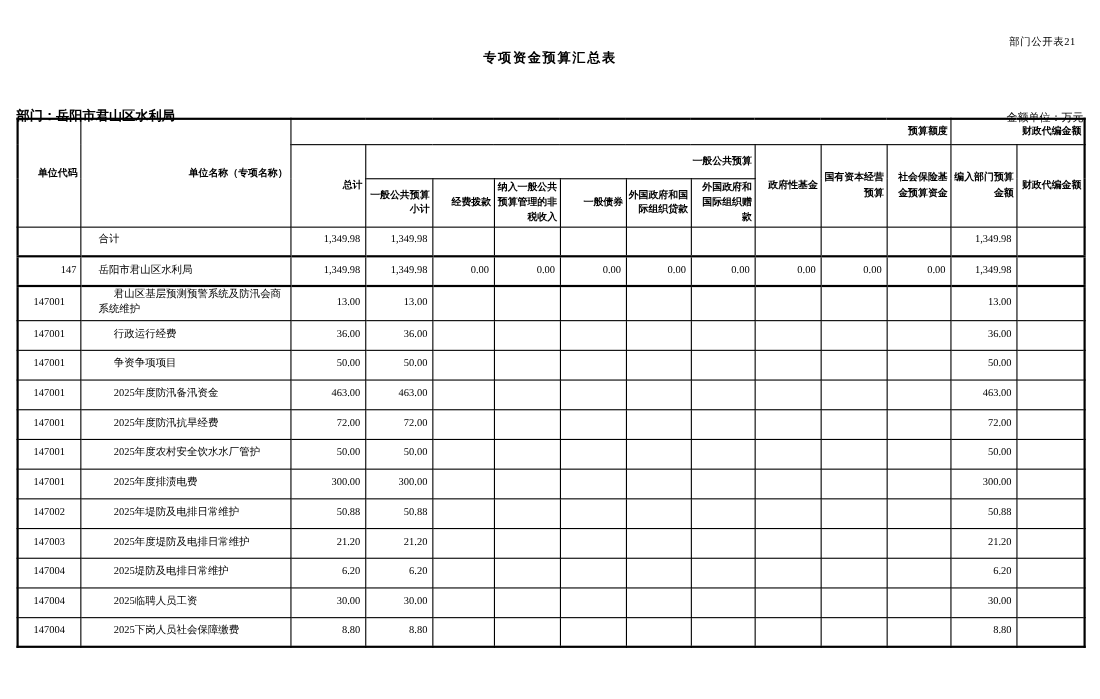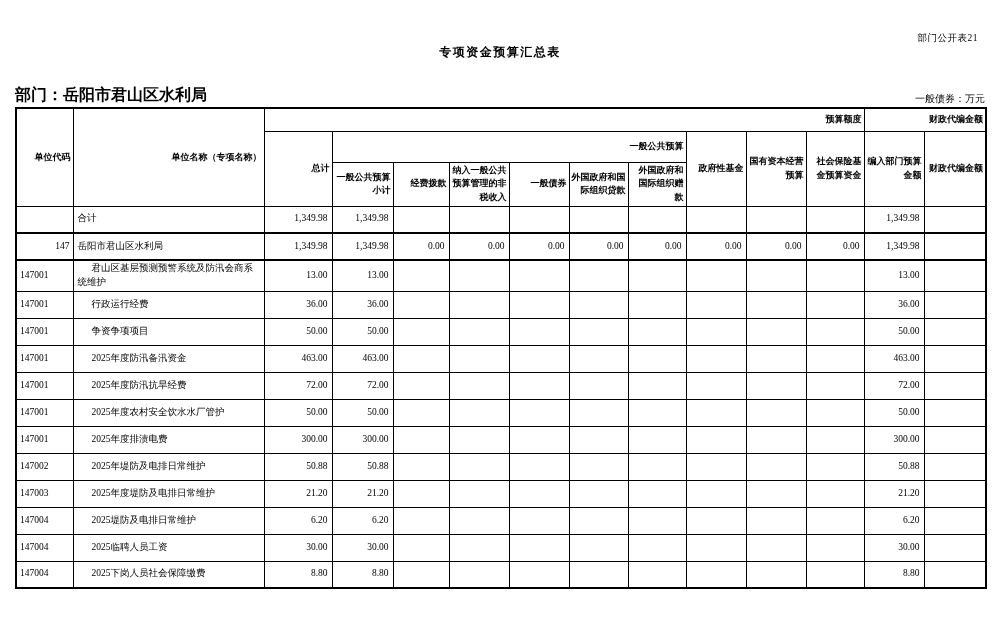--- a/index.html
+++ b/index.html
@@ -16,54 +16,54 @@
   }
   .page-title {
     position: absolute; top: 44px; left: 0; width: 100%;
     text-align: center; font-size: 12px; font-weight: bold;
     letter-spacing: 1.5px;
   }
   .meta-row {
     position: absolute; top: 85px; left: 15px; width: 970px;
     display: flex; justify-content: space-between; align-items: flex-end;
   }
-  .dept-label { font-size: 16px; font-weight: bold; }
+  .dept-label { font-size: 12px; font-weight: bold; margin-top: 12px; }
   .unit-label { font-size: 10px; }
   table.budget {
     position: absolute; top: 107px; left: 15px; width: 970px;
     border-collapse: collapse; table-layout: fixed;
     border: 2px solid #000;
   }
   th, td { border: 1px solid #000; overflow: hidden; }
   thead th {
     font-size: 9px; font-weight: bold; text-align: right;
     vertical-align: middle; line-height: 1.45; padding: 1px 2px;
   }
   tr.h1 { height: 23px; }
   tr.h2 { height: 31px; }
   tr.h3 { height: 44px; }
   tbody td {
     font-size: 9.5px; height: 27px; vertical-align: middle;
     padding: 1px 3px; line-height: 1.45;
   }
-  td.code { }
+  td.code { text-align: center; }
   td.code.left { text-align: right; padding-left: 2px; }
-  td.name { text-align: left; padding-left: 4px; padding-right: 4px; word-break: break-all; }
+  td.name { text-align: left; padding-left: 16px; padding-right: 4px; word-break: break-all; }
   td.name.indent { text-indent: 14px; }
   td.num { text-align: right; padding-right: 4px; font-variant-numeric: tabular-nums; }
   tbody tr.sep td { border-bottom-width: 2px; }
 </style>
 </head>
 <body>
 
 <div class="corner-label">部门公开表21</div>
 <div class="page-title">专项资金预算汇总表</div>
 <div class="meta-row">
   <span class="dept-label">部门：岳阳市君山区水利局</span>
-  <span class="unit-label">一般债券：万元</span>
+  <span class="unit-label">金额单位：万元</span>
 </div>
 
 <table class="budget">
   <colgroup>
     <col style="width:57px">
       <col style="width:191px">
       <col style="width:68px">
     <col style="width:61px">
       <col style="width:56px">
       <col style="width:60px">

